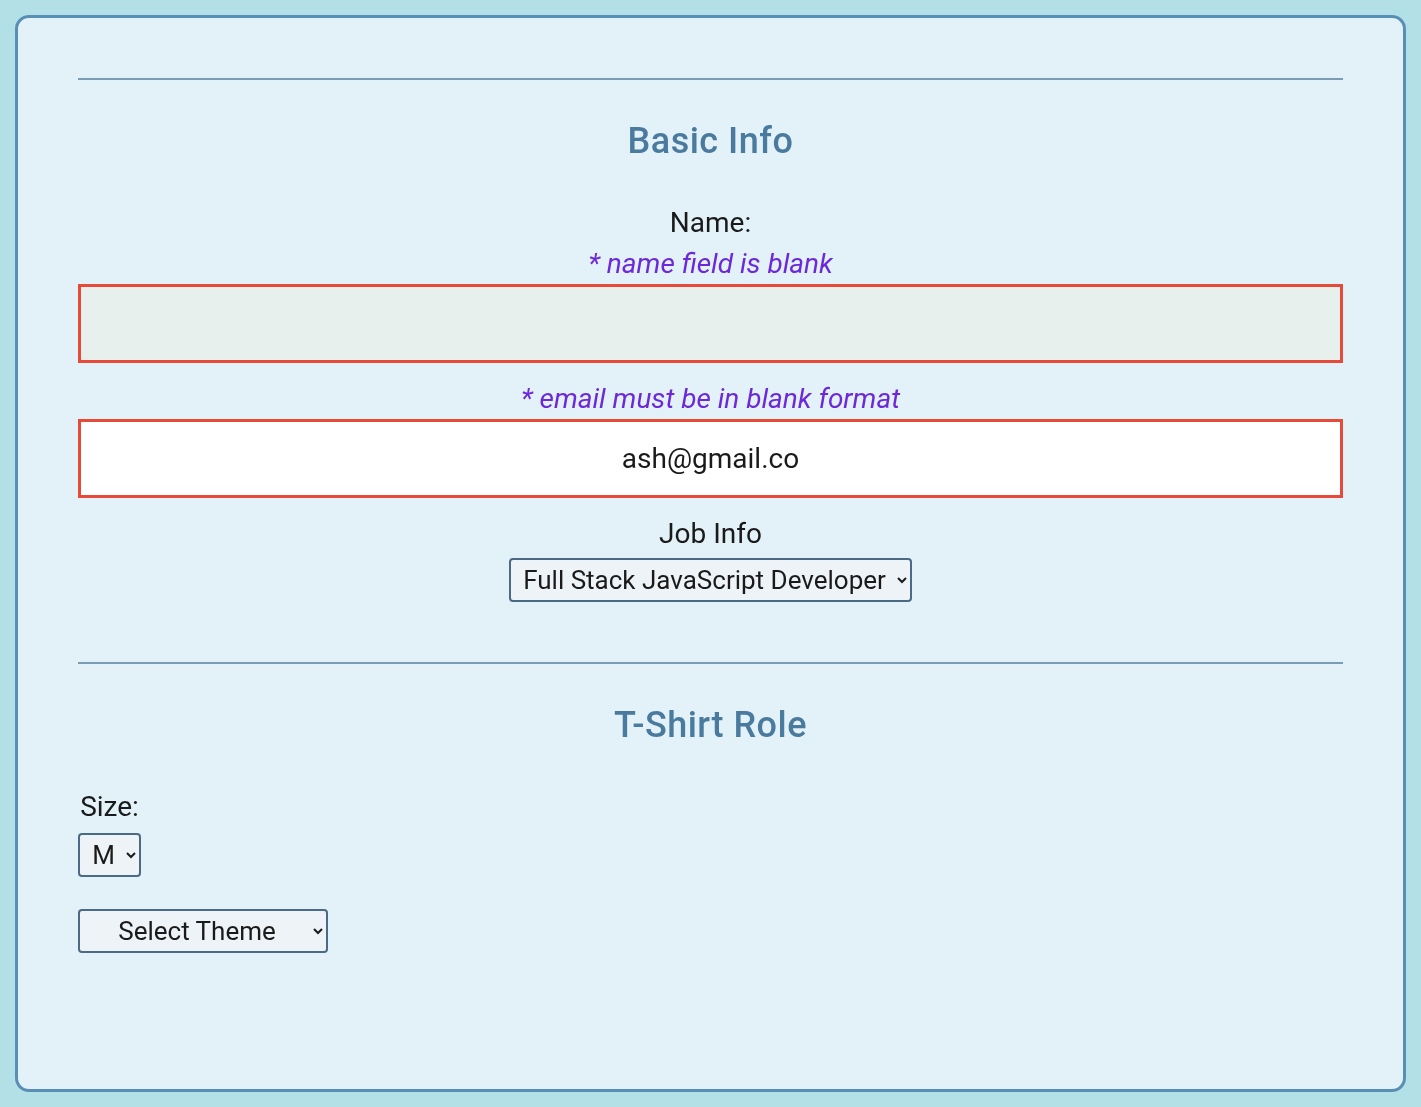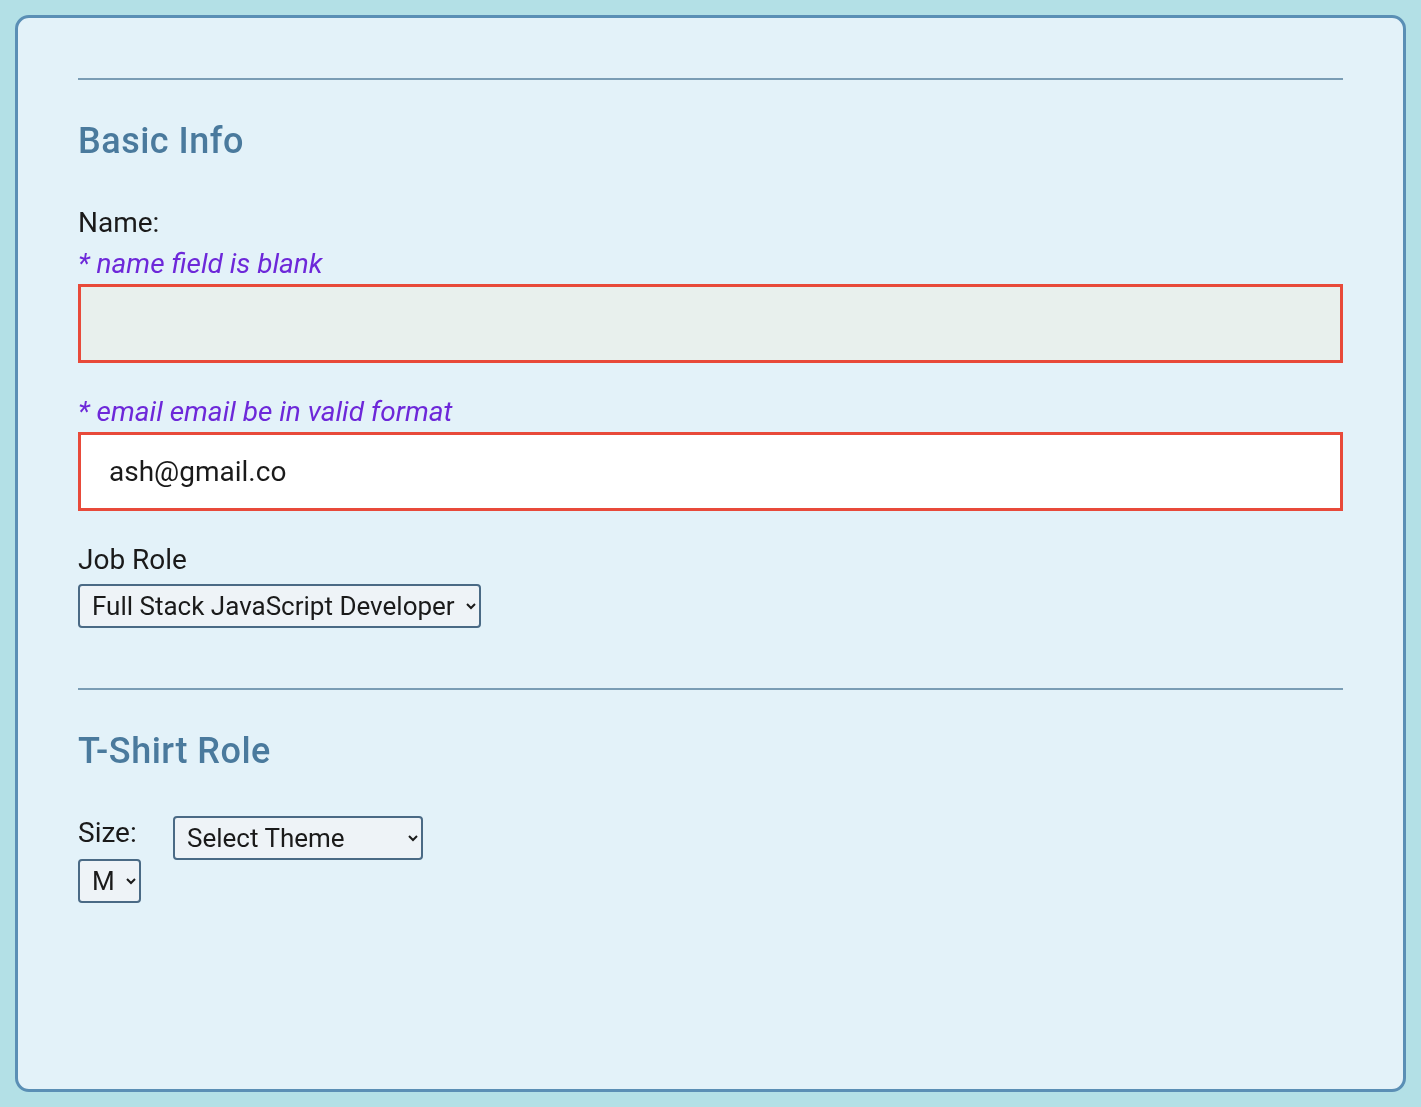--- a/index.html
+++ b/index.html
@@ -1,18 +1,19 @@
 <!DOCTYPE html>
 <html><head>
   <meta charset="utf-8">
   <style>
     * {
       box-sizing: border-box;
       margin: 0;
       padding: 0;
+      text-align: center;
     }
     body {
       background-color: #b3e0e6;
       font-family: -apple-system, BlinkMacSystemFont, "Segoe UI", Roboto, Helvetica, Arial, sans-serif;
       padding: 15px;
       min-height: 1107px;
     }
     .form-container {
       background-color: #e3f2f9;
       border: 3px solid #5a8fb5;
@@ -27,21 +28,21 @@
       margin: 30px 0 40px 0;
     }
     .section-heading {
       font-size: 36px;
       font-weight: 500;
       color: #4a7a9d;
       margin-bottom: 44px;
       letter-spacing: 0.5px;
     }
     .field-group {
-      margin-bottom: 32px;
+      margin-bottom: 19px;
     }
     .field-label {
       font-size: 28px;
       color: #1a1a1a;
       display: block;
       margin-bottom: 8px;
     }
     .error-message {
       font-size: 28px;
       font-style: italic;
@@ -67,20 +68,21 @@
       border: 2px solid #4a6a85;
       background-color: #eef3f7;
       font-family: inherit;
       color: #1a1a1a;
       border-radius: 4px;
     }
     .inline-fields {
       display: flex;
       gap: 32px;
       align-items: flex-start;
+      flex-direction: column;
     }
     .inline-field .field-label {
       margin-bottom: 10px;
     }
     hr.section-divider {
       margin-top: 60px;
     }
   </style>
 </head>
 <body>
@@ -91,26 +93,26 @@
 
   <h2 class="section-heading">Basic Info</h2>
 
   <div class="field-group">
     <label class="field-label">Name:</label>
     <span class="error-message">* name field is blank</span>
     <input type="text" class="text-input empty-bg" value="" style="">
   </div>
 
   <div class="field-group">
-    <span class="error-message">* email email be in valid format</span>
+    <span class="error-message">* email must be in blank format</span>
     <input type="text" class="text-input" value="ash@gmail.co" style="">
   </div>
 
   <div class="field-group">
-    <label class="field-label">Job Role</label>
+    <label class="field-label">Job Info</label>
     <select class="select-input">
       <option>Full Stack JavaScript Developer</option>
     </select>
   </div>
 
   <hr class="section-divider">
 
   <h2 class="section-heading">T-Shirt Role</h2>
 
   <div class="inline-fields">

